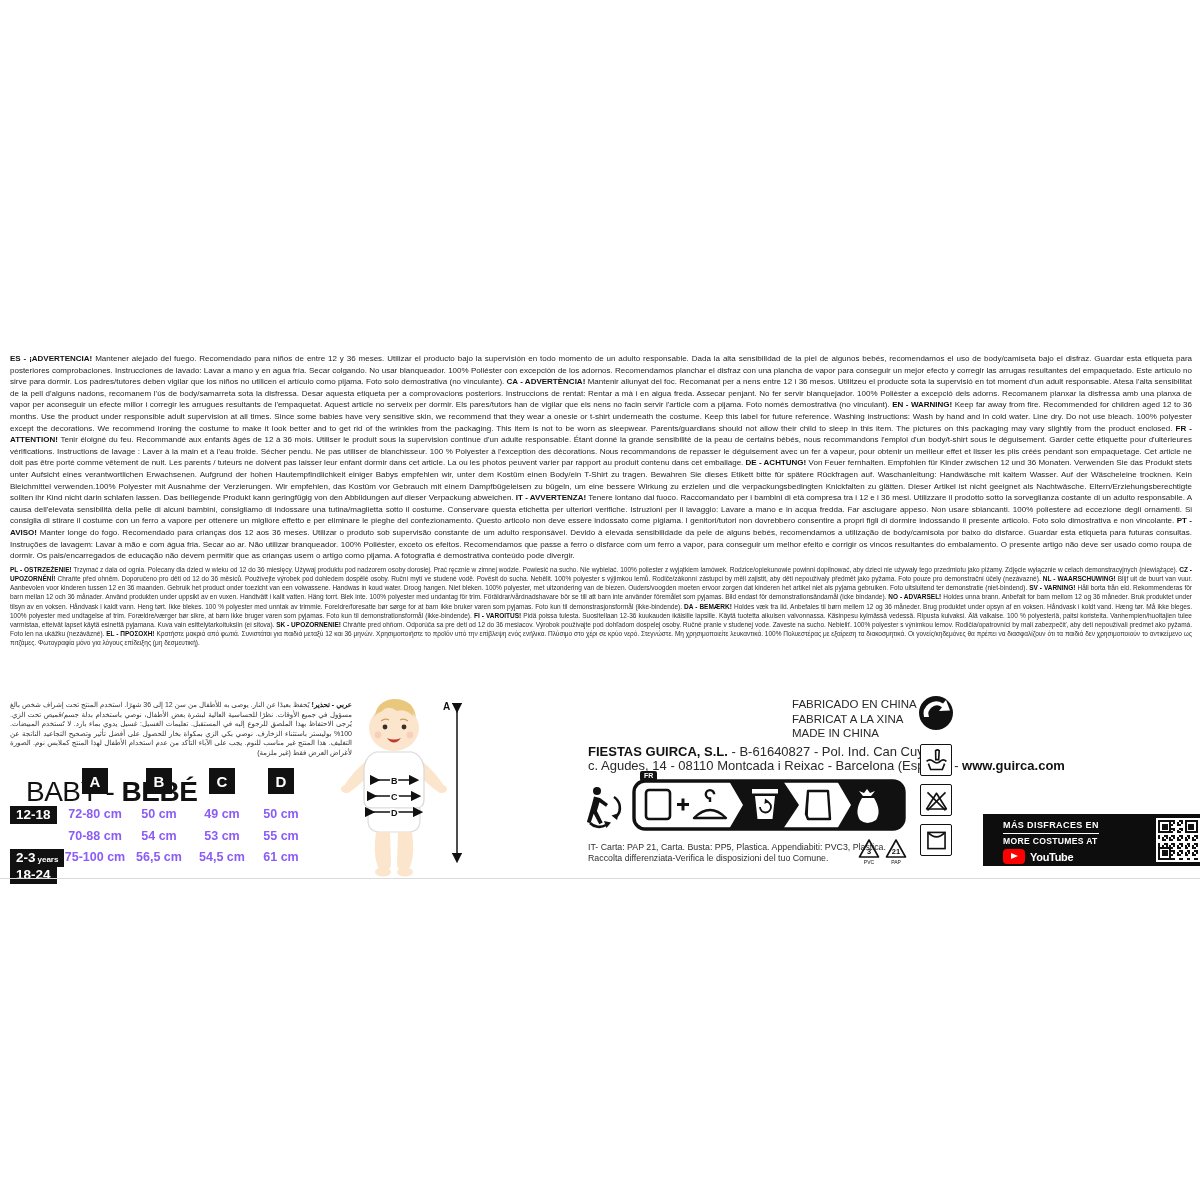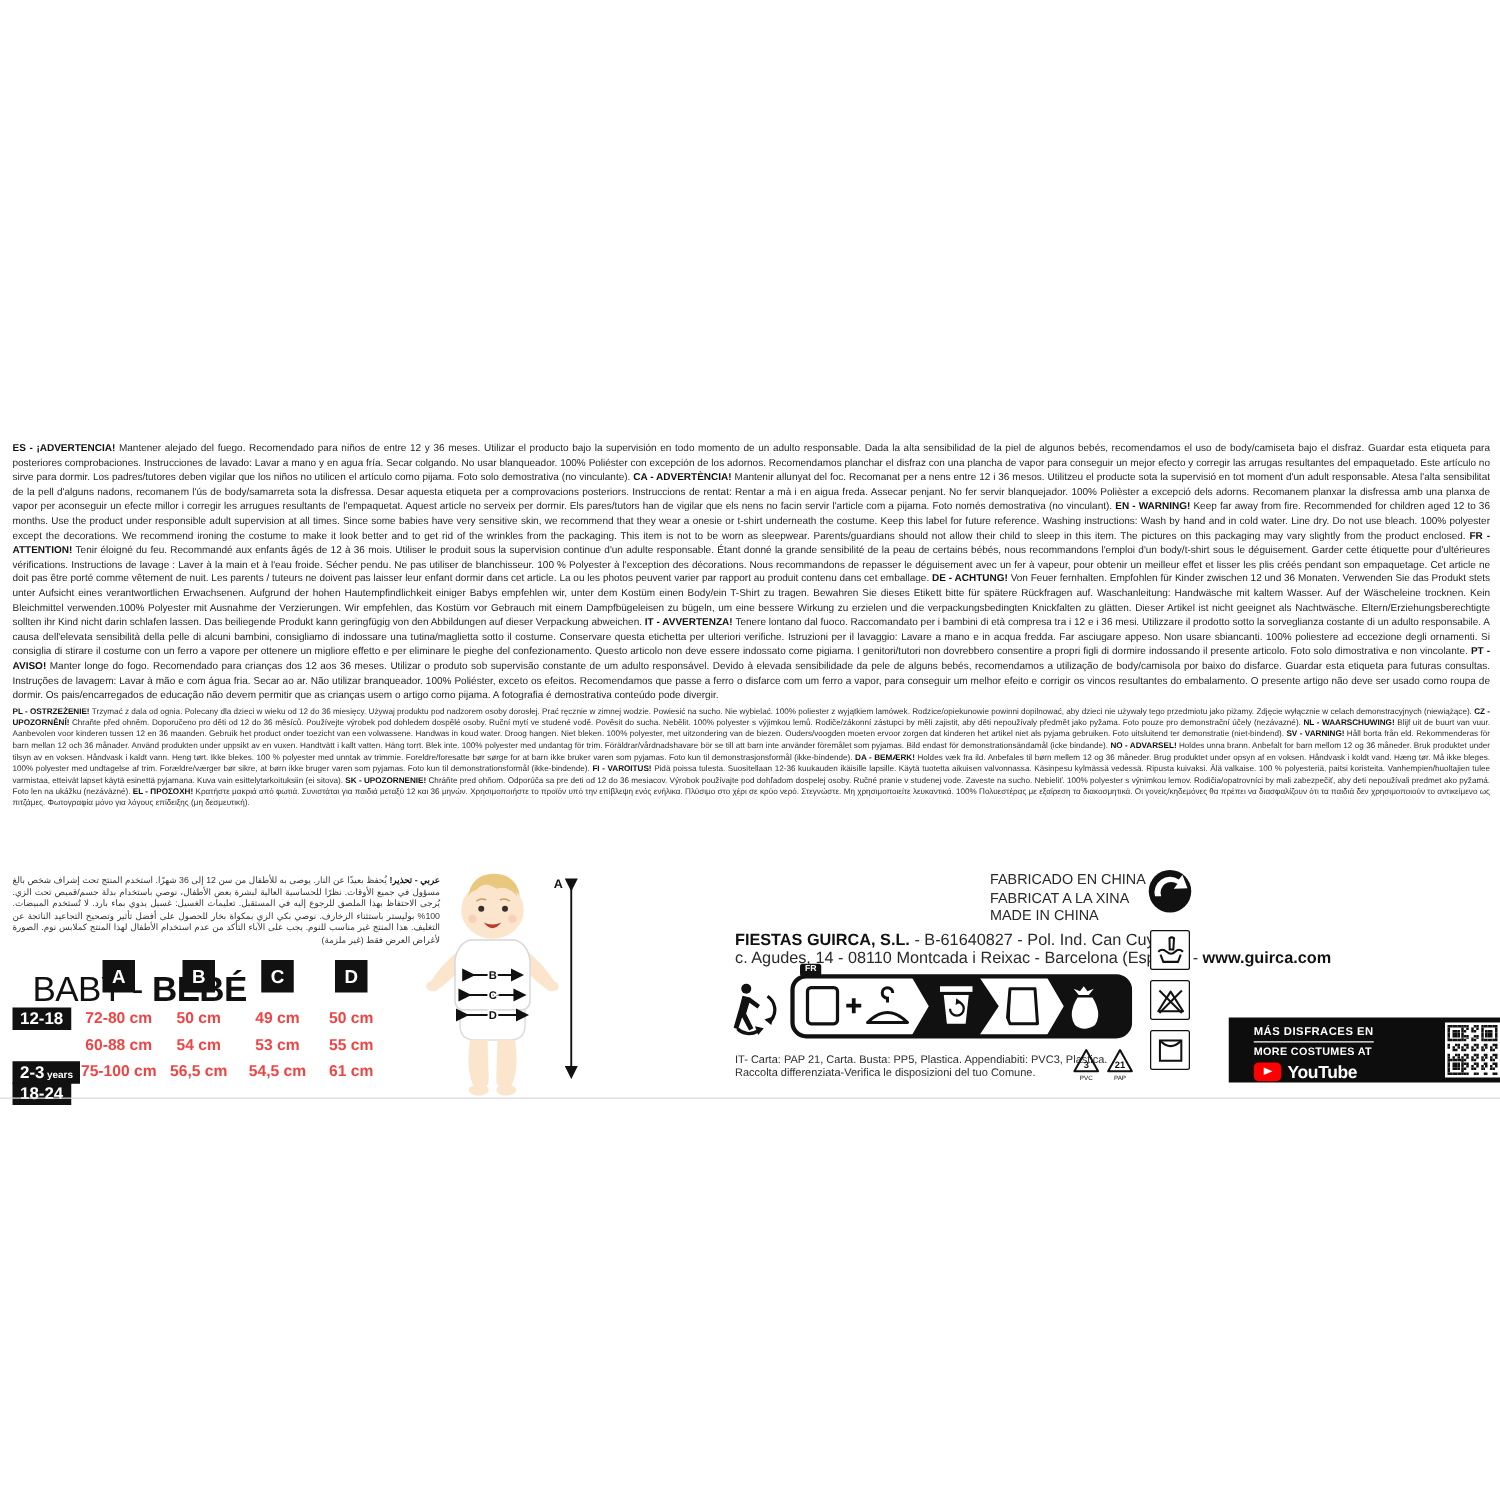--- a/index.html
+++ b/index.html
@@ -17,21 +17,21 @@
   
   .title{position:absolute;left:26px;top:740px;font-size:28px;letter-spacing:-.5px;color:#111;white-space:nowrap;margin-top:36px;}
   .title .light{font-weight:400;}
   .title .bold{font-weight:700;}
   .size-chart{position:absolute;left:10px;top:768px;width:330px;height:112px;}
   .hdr{position:absolute;top:0;width:26px;height:26px;background:#111;color:#fff;font-weight:700;
        font-size:15px;display:flex;align-items:center;justify-content:center;}
   .rlabel{position:absolute;left:0;background:#111;color:#fff;font-weight:700;font-size:13.5px;
           padding:1px 6px 2px 6px;white-space:nowrap;}
   .rlabel .yrs{font-size:8px;font-weight:700;margin-left:2px;}
-  .val{position:absolute;width:84px;text-align:center;font-weight:700;font-size:12.5px;color:#ef4444;white-space:nowrap;}
+  .val{position:absolute;width:84px;text-align:center;font-weight:700;font-size:12.5px;color:#8b5cf6;white-space:nowrap;}
   
   .baby{position:absolute;left:330px;top:692px;}
   
   .origin{position:absolute;left:792px;top:697px;font-size:11.5px;line-height:14.5px;color:#2a2a2a;}
   .greendot{position:absolute;left:918px;top:695px;}
   .manu{position:absolute;left:588px;top:745px;font-size:13px;line-height:14px;color:#2a2a2a;white-space:nowrap;}
   .manu b{color:#111;}
   .triman{position:absolute;left:582px;top:783px;}
   .strip{position:absolute;left:632px;top:776px;}
   .fr-tab{position:absolute;left:640px;top:771px;background:#111;color:#fff;font-size:7px;font-weight:700;
@@ -45,21 +45,21 @@
   
   .banner{position:absolute;left:967px;top:814px;width:233px;height:52px;background:#0d0d0d;margin-left:16px;}
   .banner-text{position:absolute;left:20px;top:6px;color:#fff;}
   .banner-line1{font-size:9px;font-weight:700;letter-spacing:.4px;white-space:nowrap;}
   .banner-rule{width:96px;height:1px;background:#fff;margin:2.5px 0;}
   .banner-line2{font-size:8.6px;font-weight:700;letter-spacing:.3px;white-space:nowrap;}
   .yt-row{display:flex;align-items:center;margin-top:3px;}
   .yt-logo{width:22px;height:15px;background:#f00;border-radius:4px;position:relative;margin-right:5px;}
   .yt-logo::after{content:"";position:absolute;left:8px;top:4px;border-left:7px solid #fff;
                   border-top:3.5px solid transparent;border-bottom:3.5px solid transparent;}
-  .yt-word{color:#fff;font-size:14px;font-weight:700;letter-spacing:-.3px;}
+  .yt-word{color:#fff;font-size:11px;font-weight:700;letter-spacing:-.3px;}
   .qr{position:absolute;right:16px;top:4px;width:44px;height:44px;background:#fff;padding:2px;box-sizing:border-box;}
   .qr-grid{display:grid;grid-template-columns:repeat(21,1fr);grid-template-rows:repeat(21,1fr);width:100%;height:100%;}
   .qr-grid i{display:block;} .qr-grid i.d{background:#111;}
   .bottom-rule{position:absolute;left:0;top:878px;width:1200px;height:1px;background:#dadada;}
   svg text{font-family:"Liberation Sans",sans-serif;}
 </style>
 </head>
 <body>
 
 <div class="sheet">
@@ -82,21 +82,21 @@
       <div class="hdr" style="left: 72px;">A</div>
       <div class="hdr" style="left: 136px;">B</div>
       <div class="hdr" style="left: 199px;">C</div>
       <div class="hdr" style="left: 258px;">D</div>
       <div class="rlabel" style="top: 38px;">12-18</div>
       <div class="val" style="left: 43px; top: 39px;">72-80 cm</div>
       <div class="val" style="left: 107px; top: 39px;">50 cm</div>
       <div class="val" style="left: 170px; top: 39px;">49 cm</div>
       <div class="val" style="left: 229px; top: 39px;">50 cm</div>
       <div class="rlabel" style="top: 60px; margin-top: 38px;">18-24</div>
-      <div class="val" style="left: 43px; top: 61px;">60-88 cm</div>
+      <div class="val" style="left: 43px; top: 61px;">70-88 cm</div>
       <div class="val" style="left: 107px; top: 61px;">54 cm</div>
       <div class="val" style="left: 170px; top: 61px;">53 cm</div>
       <div class="val" style="left: 229px; top: 61px;">55 cm</div>
       <div class="rlabel" style="top: 81px;">2-3<span class="yrs">years</span></div>
       <div class="val" style="left: 43px; top: 82px;">75-100 cm</div>
       <div class="val" style="left: 107px; top: 82px;">56,5 cm</div>
       <div class="val" style="left: 170px; top: 82px;">54,5 cm</div>
       <div class="val" style="left: 229px; top: 82px;">61 cm</div>
     </div>
 

